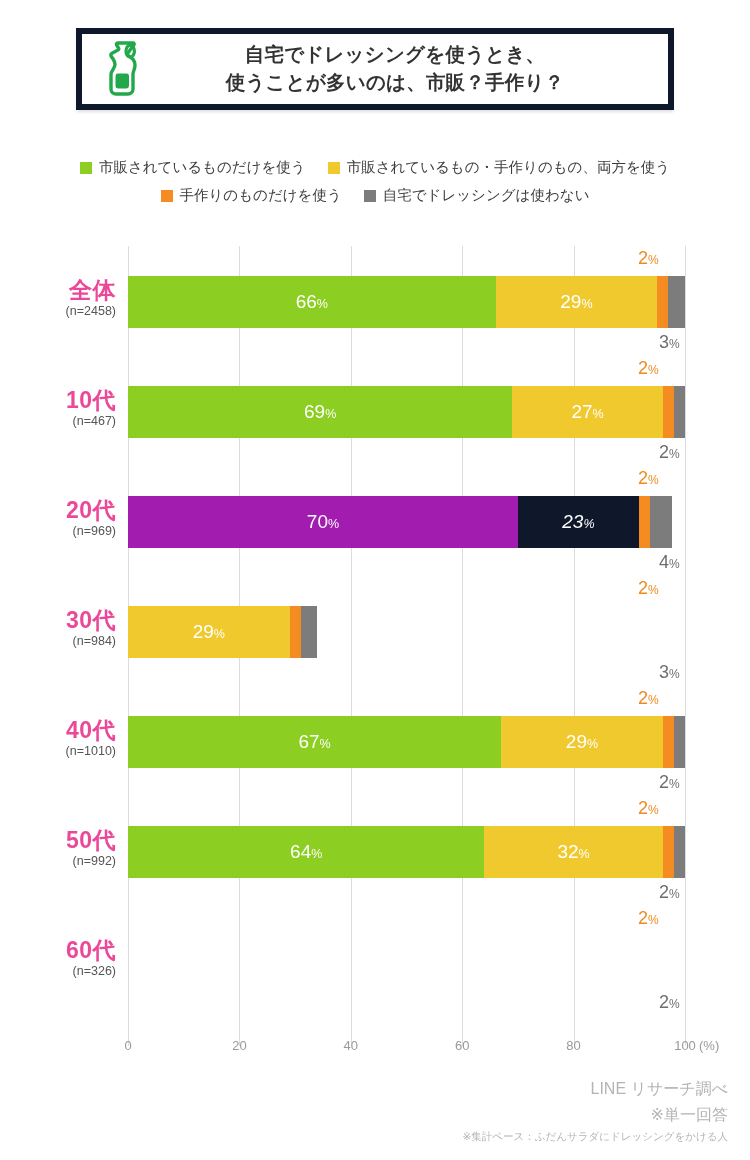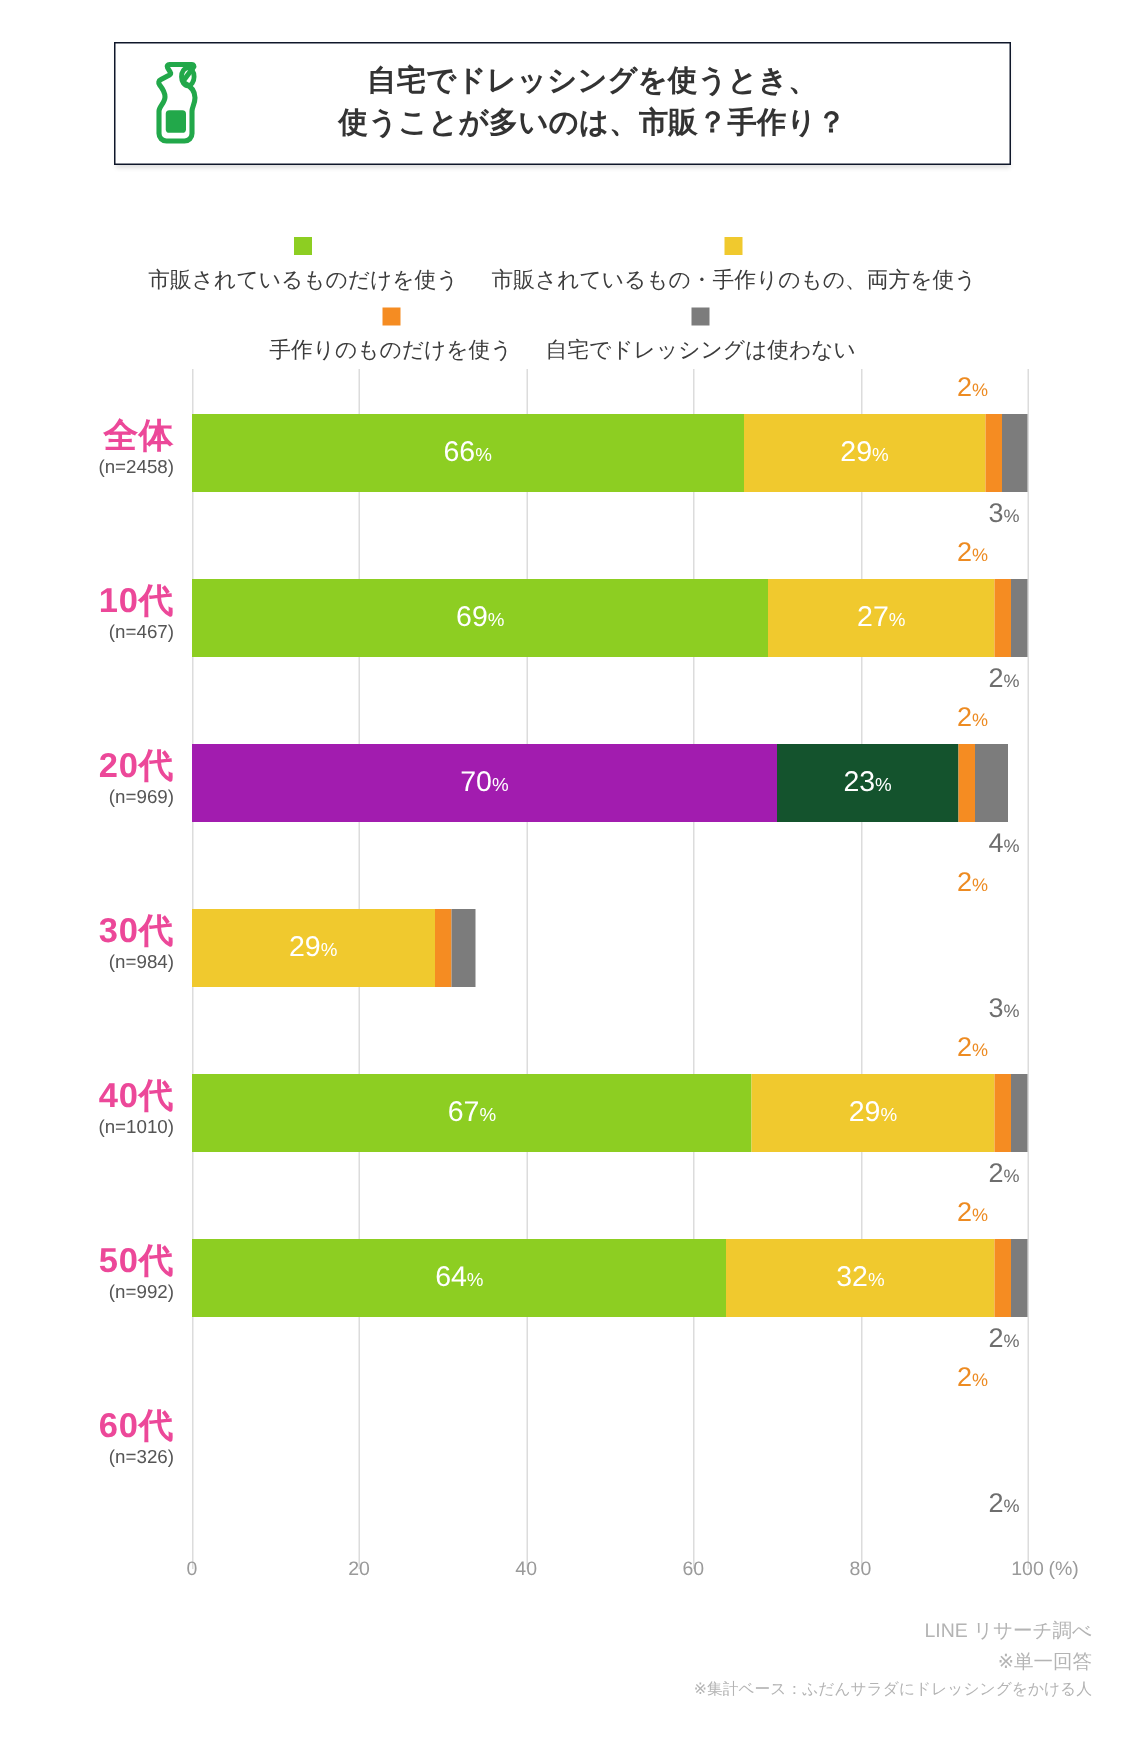--- a/index.html
+++ b/index.html
@@ -12,21 +12,21 @@
   }
 
   
   .header-wrap {
     position: absolute;
     left: 76px; top: 28px;
     width: 598px; height: 82px;
   }
   .header-box {
     width: 100%; height: 100%;
-    border: 1px solid #0f172a;
+    border: 6px solid #0f172a;
     background: #ffffff;
     box-shadow: 0 3px 3px -1px rgba(0,0,0,0.13);
     display: flex;
     align-items: center;
   }
   .header-icon {
     width: 86px;
     display: flex;
     align-items: center;
     justify-content: center;
@@ -57,21 +57,20 @@
     gap: 22px;
     margin-bottom: 9px;
   }
   .legend-item {
     display: flex;
     align-items: center;
     gap: 7px;
     font-size: 14.5px;
     color: #3c3c3c;
     white-space: nowrap;
-    flex-direction: column;
   }
   .legend-swatch {
     width: 12px; height: 12px;
     display: inline-block;
     flex: 0 0 12px;
   }
 
   
   .chart {
     position: absolute;
@@ -169,21 +168,21 @@
   }
 
   
   .footer {
     position: absolute;
     right: 22px; top: 1076px;
     text-align: right;
     color: #b4b4b4;
     line-height: 1.62;
   }
-  .footer div { font-size: 13px; }
+  .footer div { font-size: 16px; }
   .footer .base { font-size: 10.5px; }
 </style>
 </head>
 <body>
 
 <div class="header-wrap">
   <div class="header-box">
     <div class="header-icon">
       <svg width="44" height="58" viewBox="0 0 44 58" aria-hidden="true">
         <path d="M16 3 L30 3 C31 3 31.6 4 31 4.8 L24.5 13.5 C24 14.2 24.2 15 25 15.4 C29.5 17.6 32 21.4 32 25.2 C32 28.8 30 31.6 30 34 L30 49 C30 51.8 27.8 54 25 54 L13 54 C10.2 54 8 51.8 8 49 L8 34 C8 31 12 28.4 12 24.6 C12 21.2 10 18.6 8.4 16.6 C7.4 15.4 7.8 13.8 9 13.2 L15 10 C15.8 9.6 16 8.8 15.6 8.2 L13.6 5 C13 4 13.8 3 15 3 Z" fill="none" stroke="#22A84A" stroke-width="3.4" stroke-linejoin="round"></path>
@@ -269,21 +268,21 @@
       </div>
       <div class="row">
         <div class="row-label">
           <span class="age">20代</span>
           <span class="n">(n=969)</span>
         </div>
         <div class="bar">
           <div class="seg" style="background: #a21caf; width: 389.9px;">
             <span class="seg-label">70<span class="pct">%</span></span>
           </div>
-          <div class="seg" style="background: #14532d; width: 121px;">
+          <div class="seg" style="background: #0f172a; width: 121px; font-style: italic;">
             <span class="seg-label">23<span class="pct">%</span></span>
           </div>
           <div class="seg" style="background: rgb(245, 140, 34); width: 11.14px;"></div>
           <div class="seg" style="background: rgb(124, 124, 124); width: 22.28px;"></div>
         </div>
         <div class="out-label orange" style="left: 638px; top: 2px;">2<span class="pct">%</span></div>
         <div class="out-label gray" style="left: 659px; top: 86px;">4<span class="pct">%</span></div>
       </div>
       <div class="row">
         <div class="row-label">

